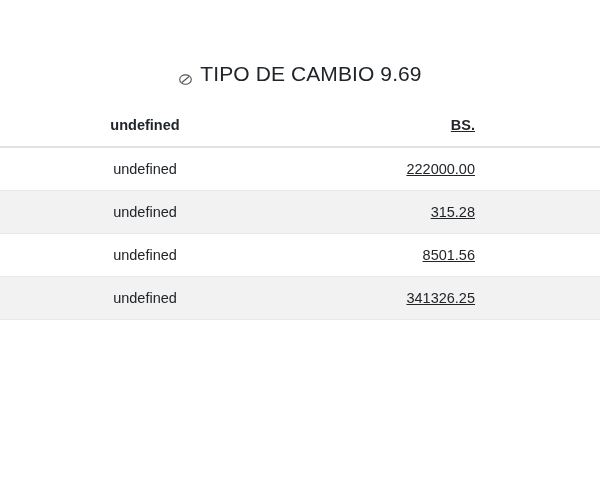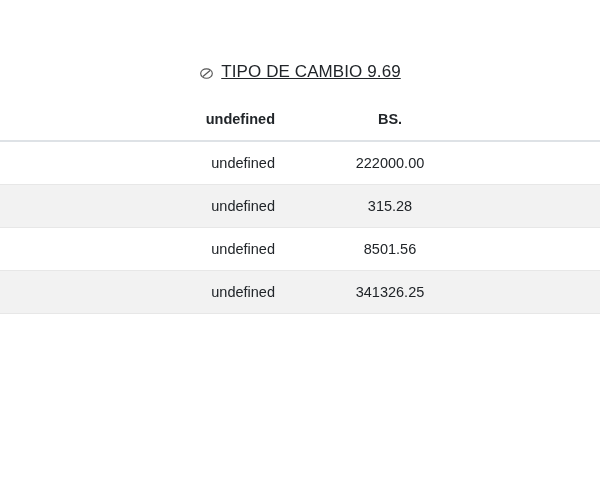--- a/index.html
+++ b/index.html
@@ -24,24 +24,23 @@
   .title-block {
     padding-top: 62px;
     padding-bottom: 14px;
     text-align: center;
   }
   .title-line {
     display: inline-flex;
     align-items: center;
     justify-content: center;
     gap: 7px;
-    font-size: 17px;
+    font-size: 21px;
     color: #212529;
     letter-spacing: 0.1px;
-    text-decoration: underline;
   }
   .tag-icon {
     display: inline-block;
     width: 15px;
     height: 15px;
     position: relative;
     top: 1px;
   }
   table.exchange-table {
     width: 600px;
@@ -66,25 +65,26 @@
     border-bottom: 1px solid #e7e7e7;
   }
   tbody tr:nth-child(even) td {
     background: #f2f2f2;
   }
   tbody tr:nth-child(odd) td {
     background: #ffffff;
   }
   .col-label {
     width: 260px;
-    text-align: right;
+    text-align: center;
   }
   .col-bs {
     width: 170px;
-    text-align: center;
+    text-align: right;
+    text-decoration: underline;
   }
   .col-usd {
     width: 170px;
     text-align: right;
   }
   .spacer {
     flex: 1 1 auto;
   }
 </style>
 </head>

